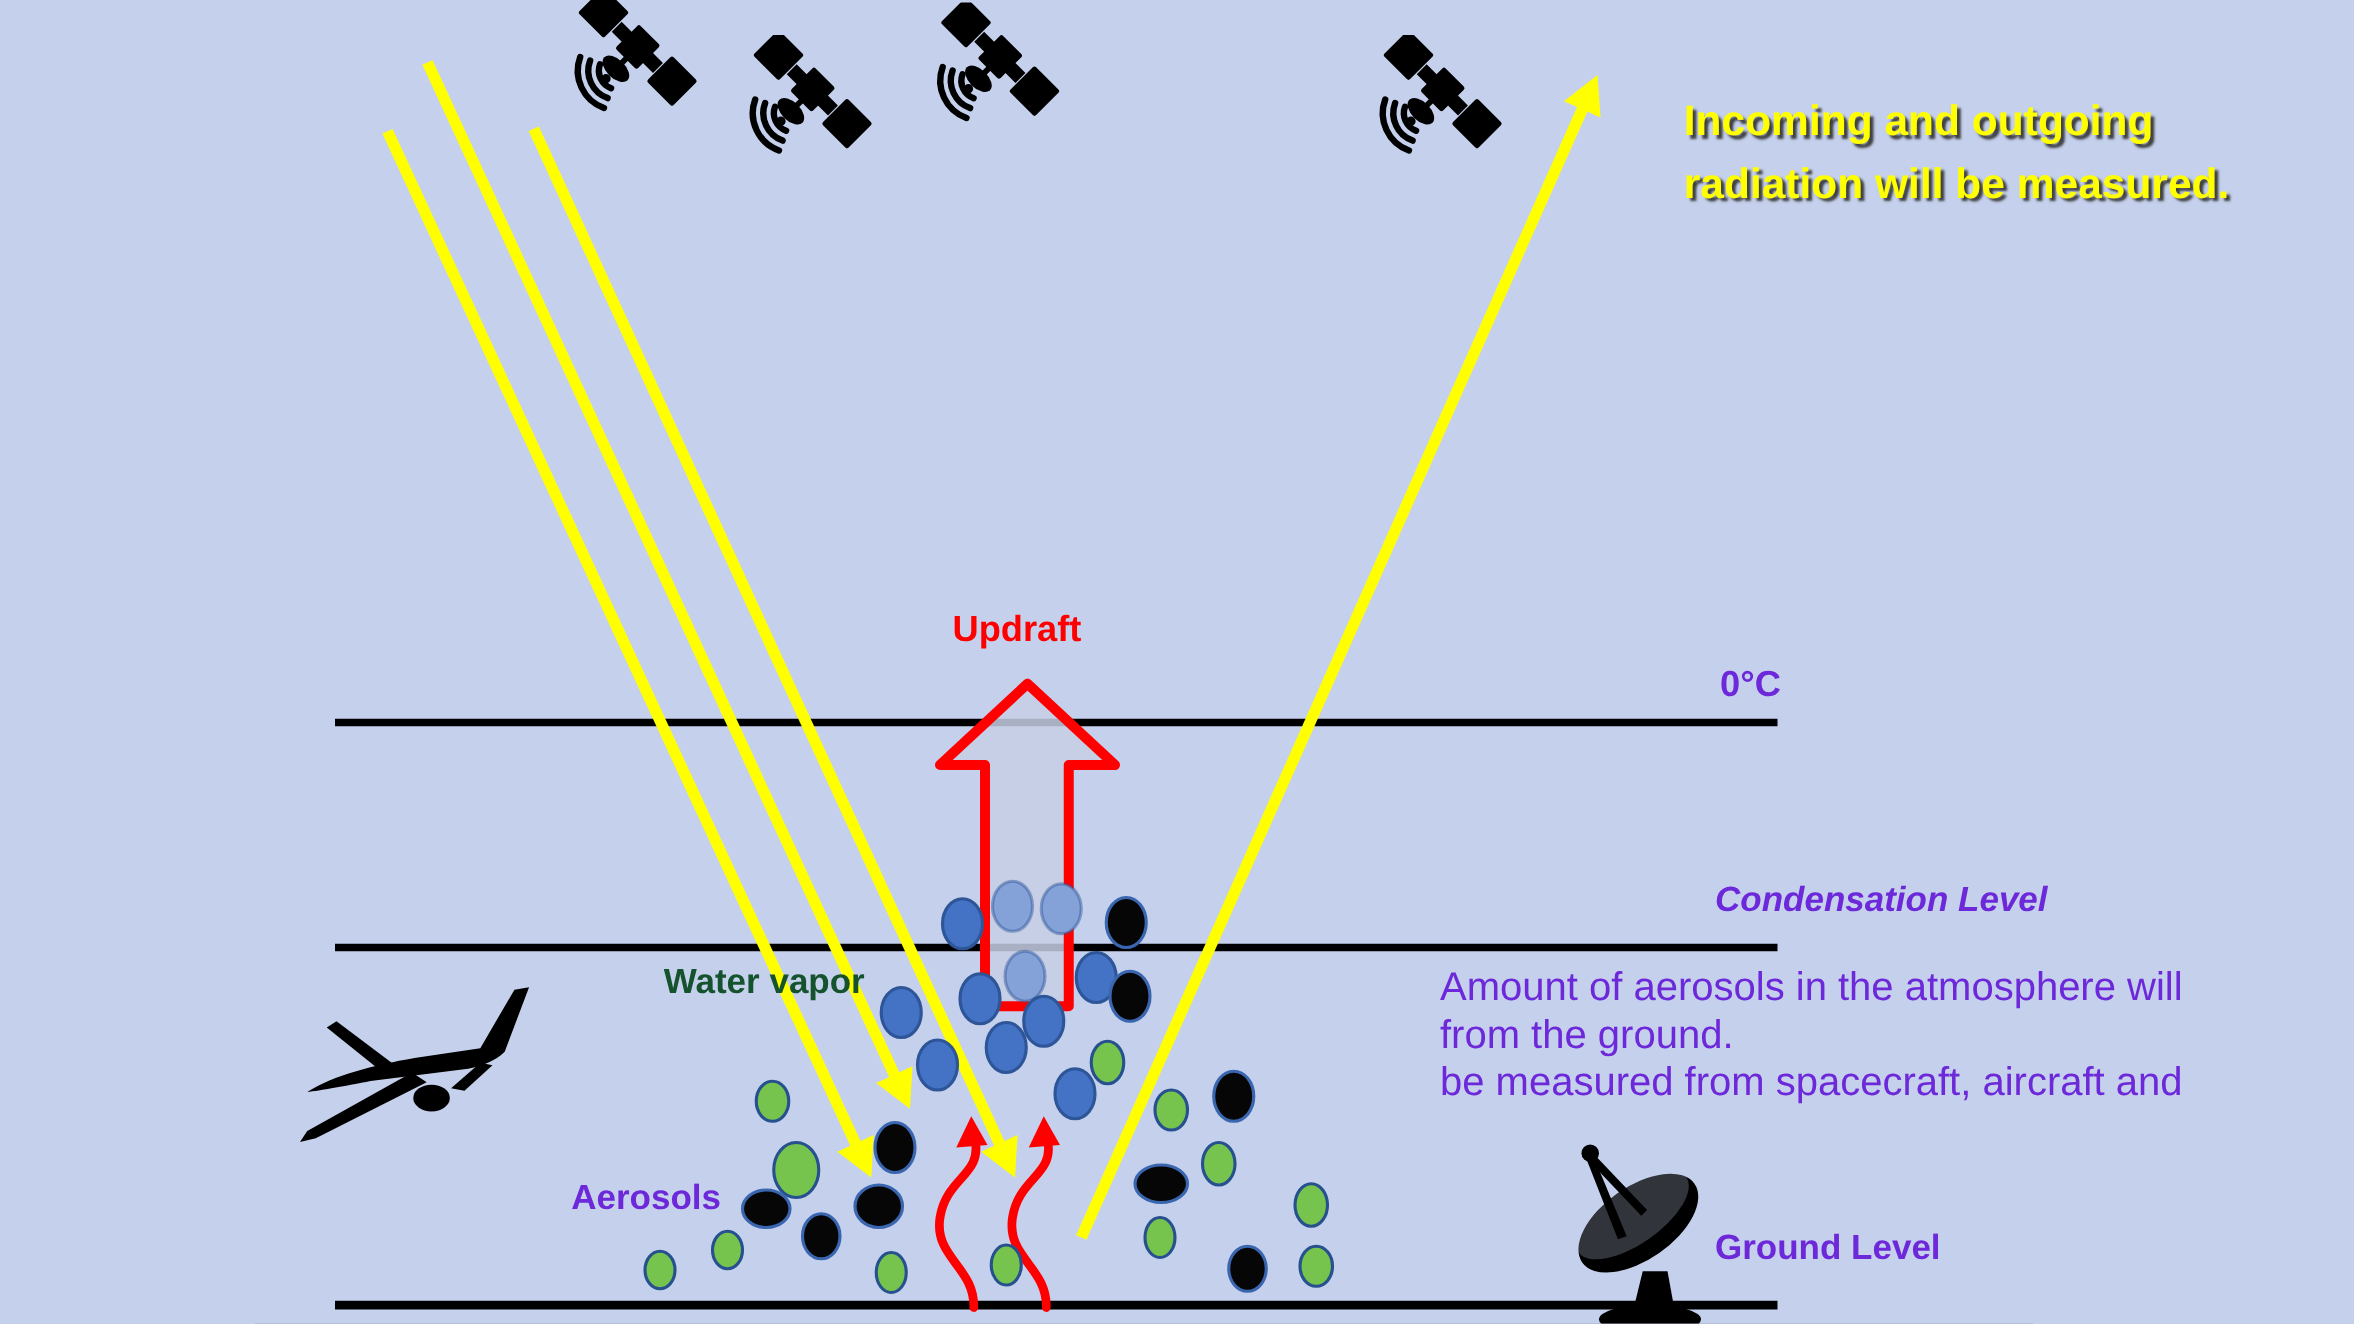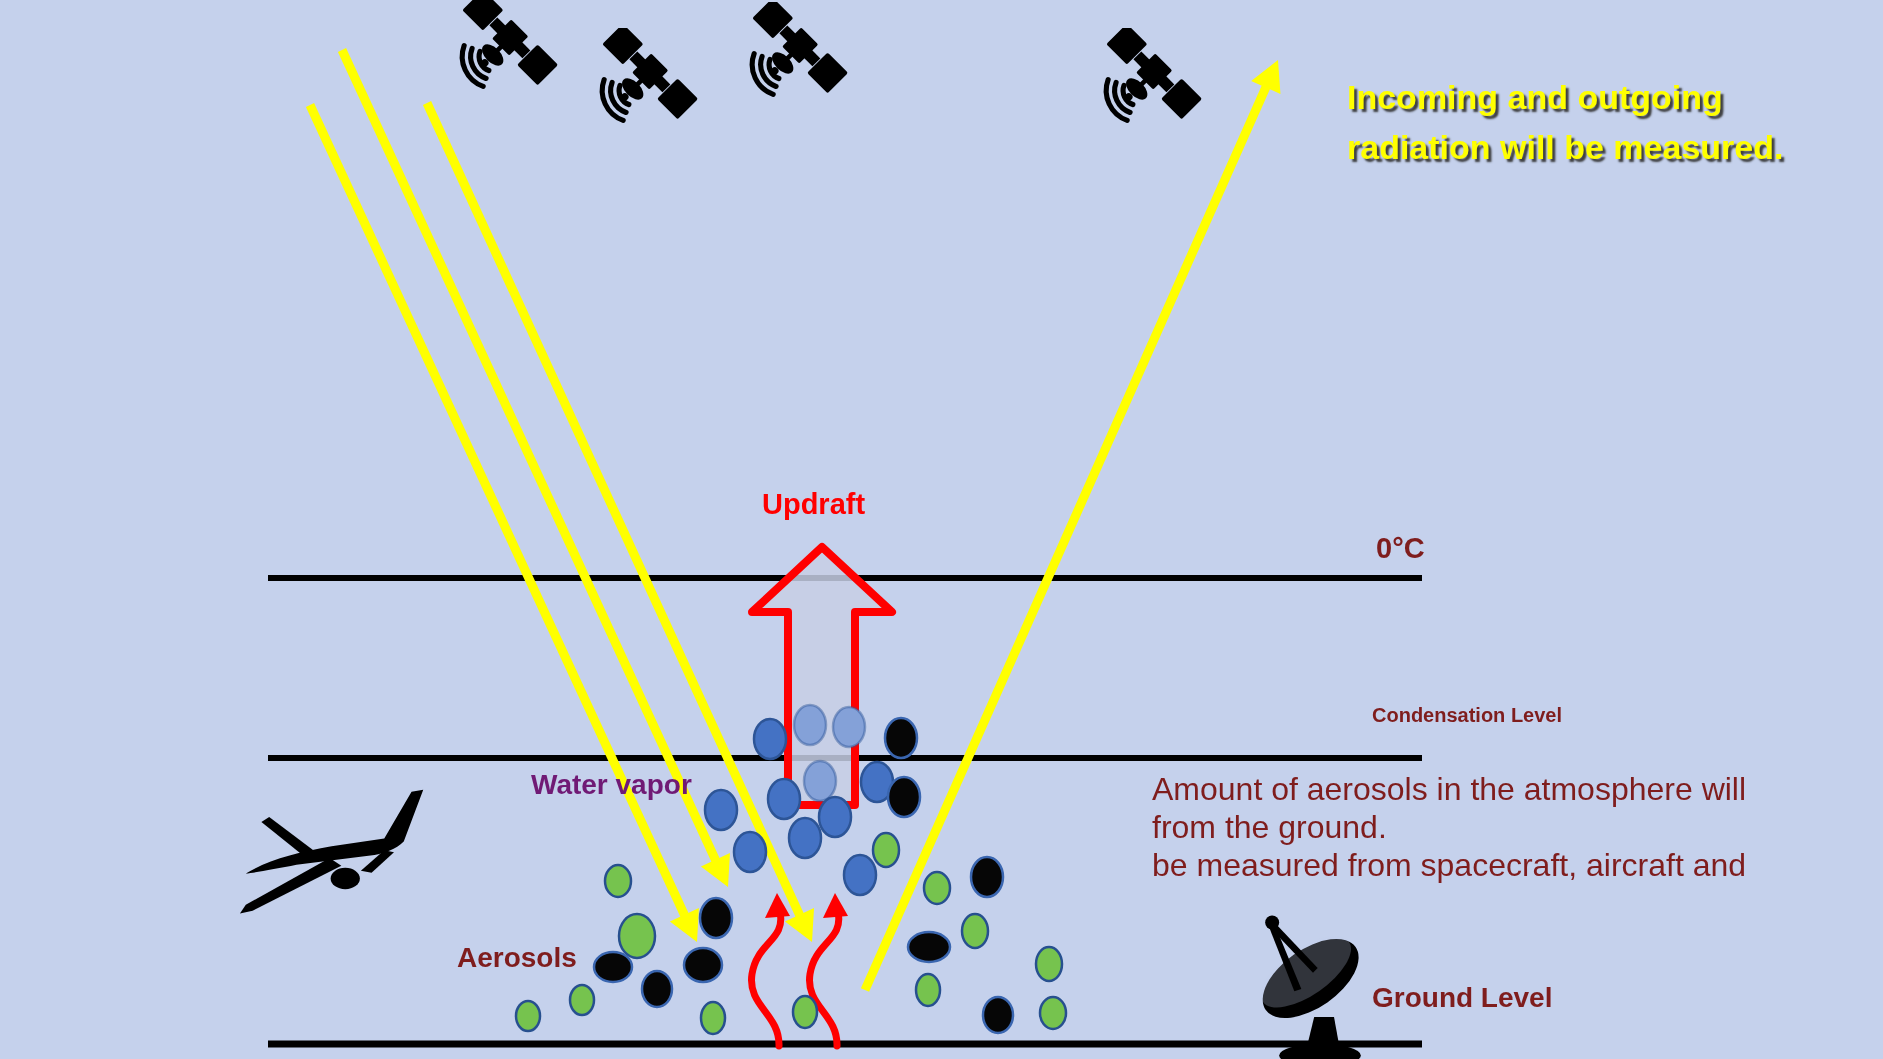--- a/index.html
+++ b/index.html
@@ -2,30 +2,30 @@
 <html><head>
 <meta charset="utf-8">
 <style>
   html,body{margin:0;padding:0;background:#9aa7c4;}
   .stage{
     position:relative;width:1883px;height:1059px;overflow:hidden;
     background:#c5d1ec;
     font-family:"Liberation Sans", sans-serif;
   }
   #svg-layer{position:absolute;left:0;top:0;width:1883px;height:1059px;}
-  .lbl{position:absolute;white-space:nowrap;color:#7f1d1d;}
+  .lbl{position:absolute;white-space:nowrap;color:#6d28d9;}
   .lbl-heading{
     left:1347px;top:72px;font-size:34px;font-weight:bold;color:#ffff00;
     line-height:50px;text-shadow:3px 3px 2px rgba(55,55,55,0.95);
   }
   .lbl-updraft{left:762px;top:488px;font-size:29px;font-weight:bold;color:#ff0000;text-align:right;}
   .lbl-zero{left:1376px;top:532px;font-size:29px;font-weight:bold;}
-  .lbl-cond{left:1372px;top:704px;font-size:20px;font-weight:bold;}
+  .lbl-cond{left:1372px;top:704px;font-size:28px;font-weight:bold;font-style:italic;}
   .lbl-note{left:1152px;top:770px;font-size:32px;font-weight:normal;line-height:38px;}
-  .lbl-water{left:531px;top:769px;font-size:28px;font-weight:bold;color:#701a75;}
+  .lbl-water{left:531px;top:769px;font-size:28px;font-weight:bold;color:#14532d;}
   .lbl-aero{left:457px;top:942px;font-size:28px;font-weight:bold;}
   .lbl-ground{left:1372px;top:982px;font-size:28px;font-weight:bold;}
 </style>
 </head>
 <body>
 
 <div class="stage">
 
   <svg id="svg-layer" viewBox="0 0 1883 1059" xmlns="http://www.w3.org/2000/svg">
     <defs>

